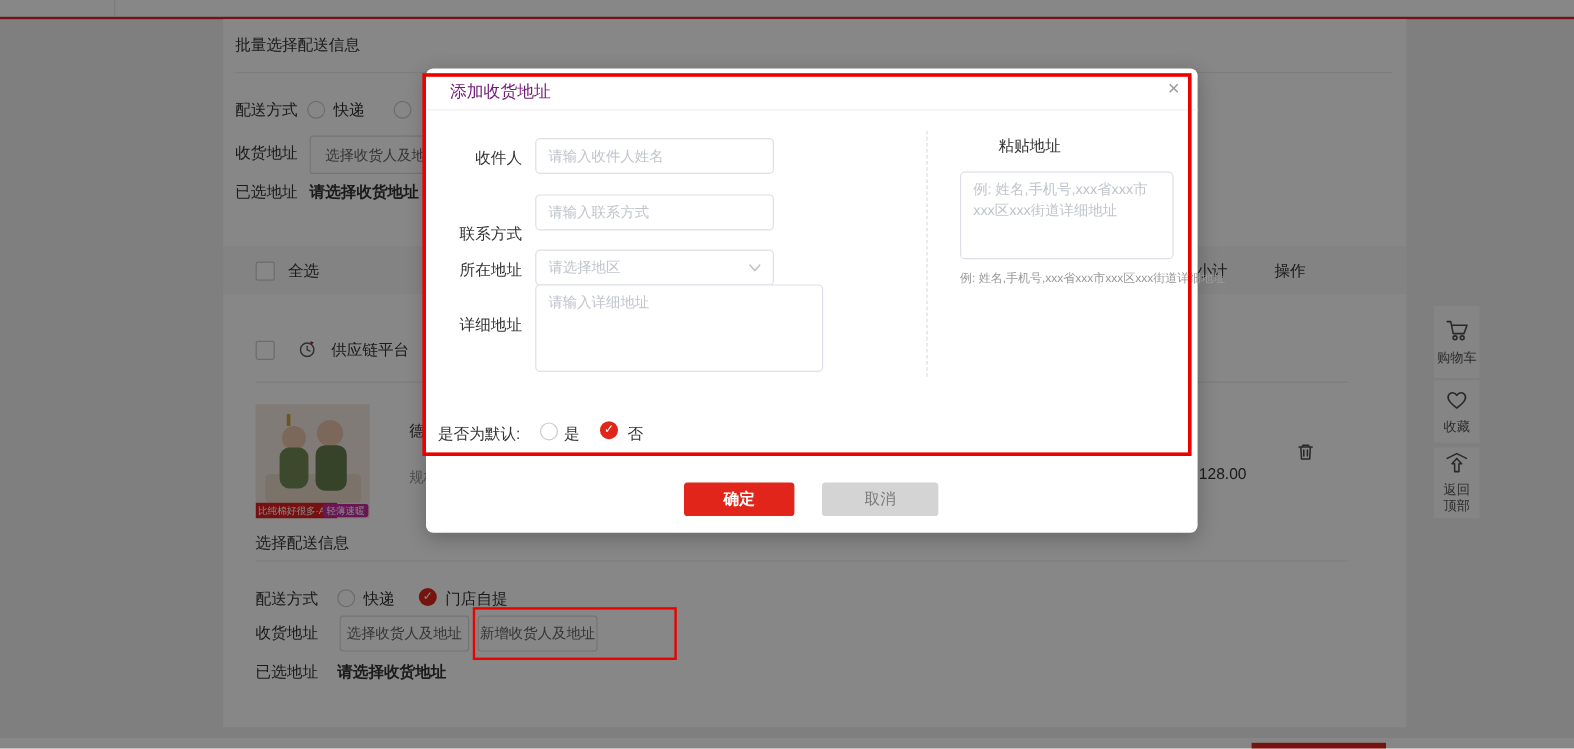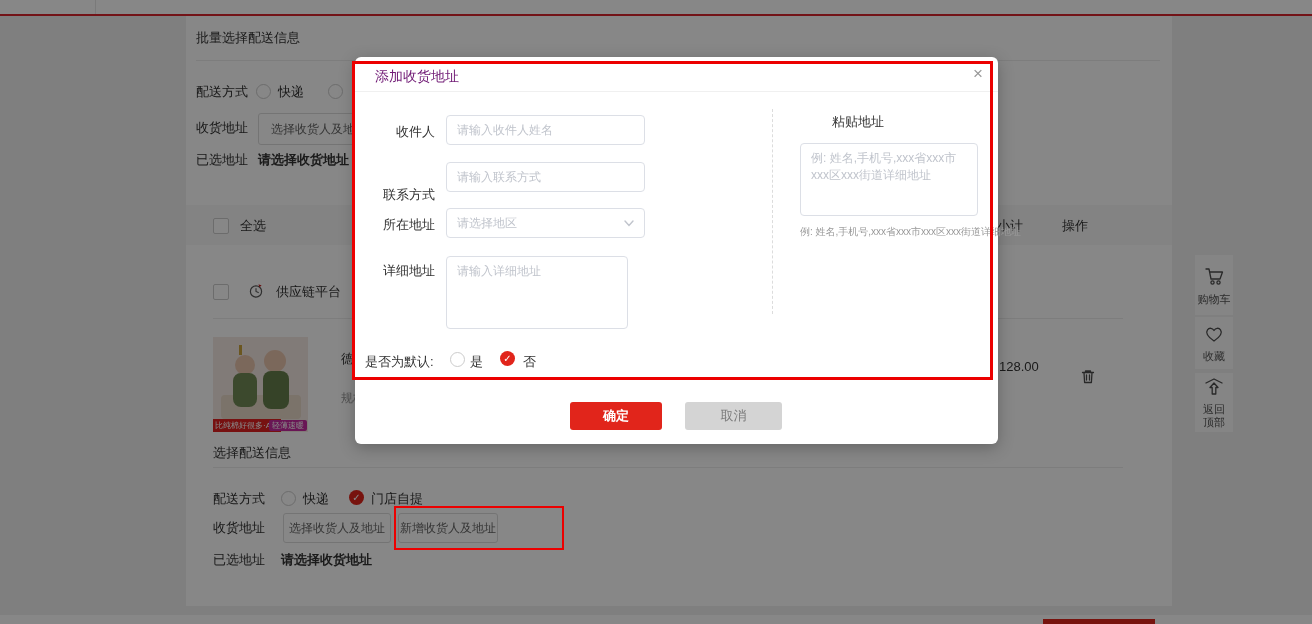--- a/index.html
+++ b/index.html
@@ -99,21 +99,21 @@
       <rect x="20" y="36" width="24" height="34" rx="8" fill="#728a56"></rect>
       <circle cx="62" cy="24" r="11" fill="#e9c4ad"></circle>
       <rect x="50" y="34" width="26" height="38" rx="8" fill="#677f4c"></rect>
       <rect x="26" y="8" width="3" height="10" fill="#caa23c"></rect>
     </svg>
     <div class="prod-tag-red">比纯棉好很多·A类</div>
     <div class="prod-tag-pink">轻薄速暖</div>
   </div>
   <div class="abs txt" style="left:341px;top:352px;">德国</div>
   <div class="abs txt muted" style="left:341px;top:391px;font-size:12px;">规格:1</div>
-  <div class="abs txt" style="left:999px;top:360px;">128.00</div>
+  <div class="abs txt" style="left:999px;top:388px;">128.00</div>
   <span class="abs" style="left:1080px;top:368px;">
     <svg width="16" height="17" viewBox="0 0 16 17">
         <path class="icon-stroke" stroke="#666" d="M2.5 4.5 H13.5 M5.5 4.5 V3 H10.5 V4.5 M4 4.5 L4.6 14.5 H11.4 L12 4.5 M6.5 7 V12 M9.5 7 V12"></path>
       </svg>
   </span>
 
   <div class="abs txt" style="left:213px;top:446px;">选择配送信息</div>
   <div class="abs hdivider" style="left:213px;top:467px;width:910px;"></div>
 
   <div class="abs txt" style="left:213px;top:492px;">配送方式</div>
@@ -169,21 +169,21 @@
 
     <div class="f-label" style="left:10px;top:159px;">所在地址</div>
     <div class="f-select" style="left:91px;top:151px;">
       <span>请选择地区</span>
       <span style="position:absolute;right:9px;top:0;"><svg width="12" height="28" viewBox="0 0 12 28">
             <path d="M2 12 L6 16.5 L10 12" stroke="#c0c4cc" fill="none" stroke-width="1.4" stroke-linecap="round"></path>
           </svg></span>
     </div>
 
     <div class="f-label" style="left:10px;top:205px;">详细地址</div>
-    <textarea class="f-area" style="left: 91px; top: 199px; width: 182px; height: 73px;" placeholder="请输入详细地址"></textarea>
+    <textarea class="f-area" style="left: 91px; top: 180px; width: 240px; height: 73px;" placeholder="请输入详细地址"></textarea>
 
     <div class="f-label" style="left:10px;top:296px;width:80px;text-align:left;">是否为默认:</div>
     <div class="radio" style="position:absolute;left:95px;top:295px;"></div>
     <div class="f-label" style="left:115px;top:296px;width:20px;text-align:left;">是</div>
     <div class="radio-checked" style="position:absolute;left:145px;top:294px;">✓</div>
     <div class="f-label" style="left:168px;top:296px;width:20px;text-align:left;">否</div>
 
     <div class="vdash" style="left:417px;top:52px;height:205px;"></div>
 
     <div class="f-label" style="left:445px;top:56px;width:80px;text-align:left;margin-left:32px;">粘贴地址</div>

